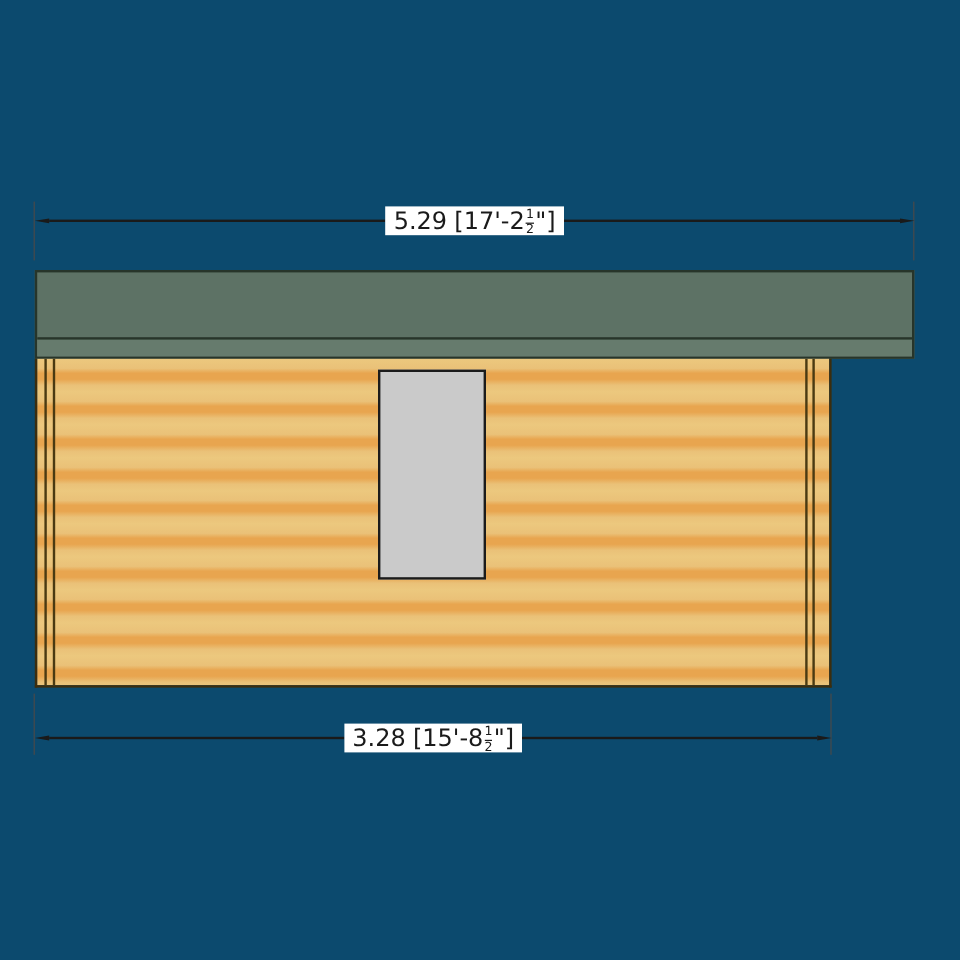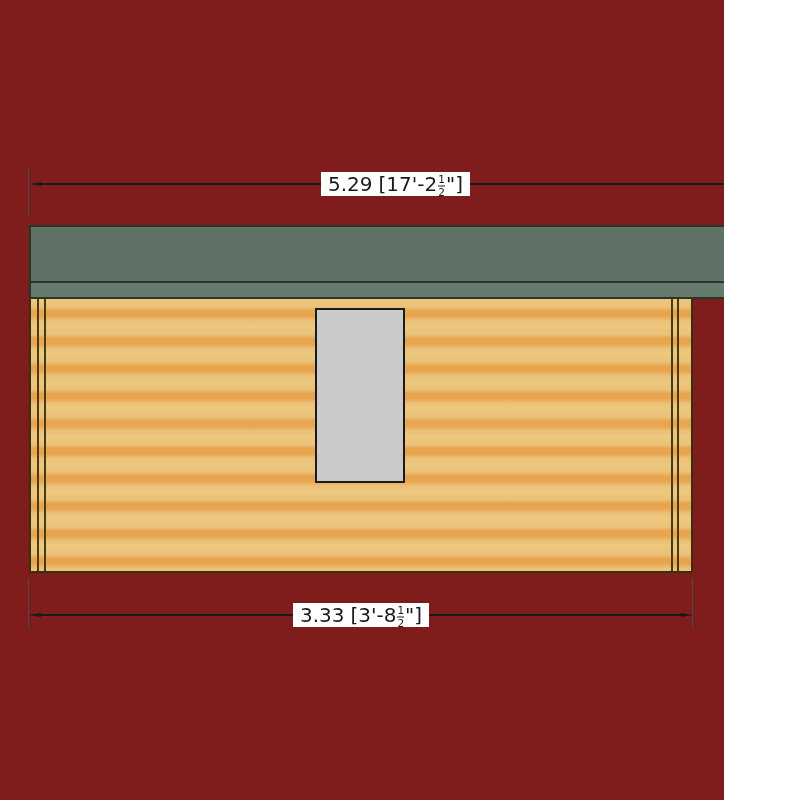--- a/index.html
+++ b/index.html
@@ -1,17 +1,17 @@
 <!DOCTYPE html>
 <html style="--c-background: #ffffff; --c-roof_main: #5d7265; --c-roof_fascia: #667b6d; --c-roof_outline: #27352a; --c-wall_light: #ecc87e; --c-wall_dark: #e8a54f; --c-wall_outline: #3c2d0d; --c-window_fill: #cacaca; --c-window_outline: #1b1b1b; --c-dimension_line: #1a1a1a;"><head>
 <meta charset="utf-8">
 <style>
   html,body { margin:0; padding:0; background:#ffffff; }
   .canvas {
-    position:relative; width:724px; height:800px; background:#7f1d1d;
+    position:relative; width:800px; height:800px; background:#0c4a6e;
     font-family:"DejaVu Sans", sans-serif; overflow:hidden;
   }
 
   
   .ext-line {
     position:absolute; width:0;
     border-left:1.5px solid #4a4a4a;
   }
   .dim-row {
     position:absolute; height:28px;
@@ -106,22 +106,22 @@
 
   <div class="window"></div>
 
   <div class="ext-line" style="left:28px; top:578px; height:51px;"></div>
   <div class="ext-line" style="left:692px; top:578px; height:51px;"></div>
 
   <div class="dim-row" style="left:29px; top:601px; width:664px;">
     <div class="arrow arrow-left"></div>
     <div class="dim-seg"></div>
     <div class="dim-label">
-      <span class="metric">3.33</span>
-      <span>[3'-8</span>
+      <span class="metric">3.28</span>
+      <span>[15'-8</span>
       <span class="frac">
         <span class="num">1</span>
         <span class="den">2</span>
       </span>
       <span>"]</span>
     </div>
     <div class="dim-seg"></div>
     <div class="arrow arrow-right"></div>
   </div>
 

